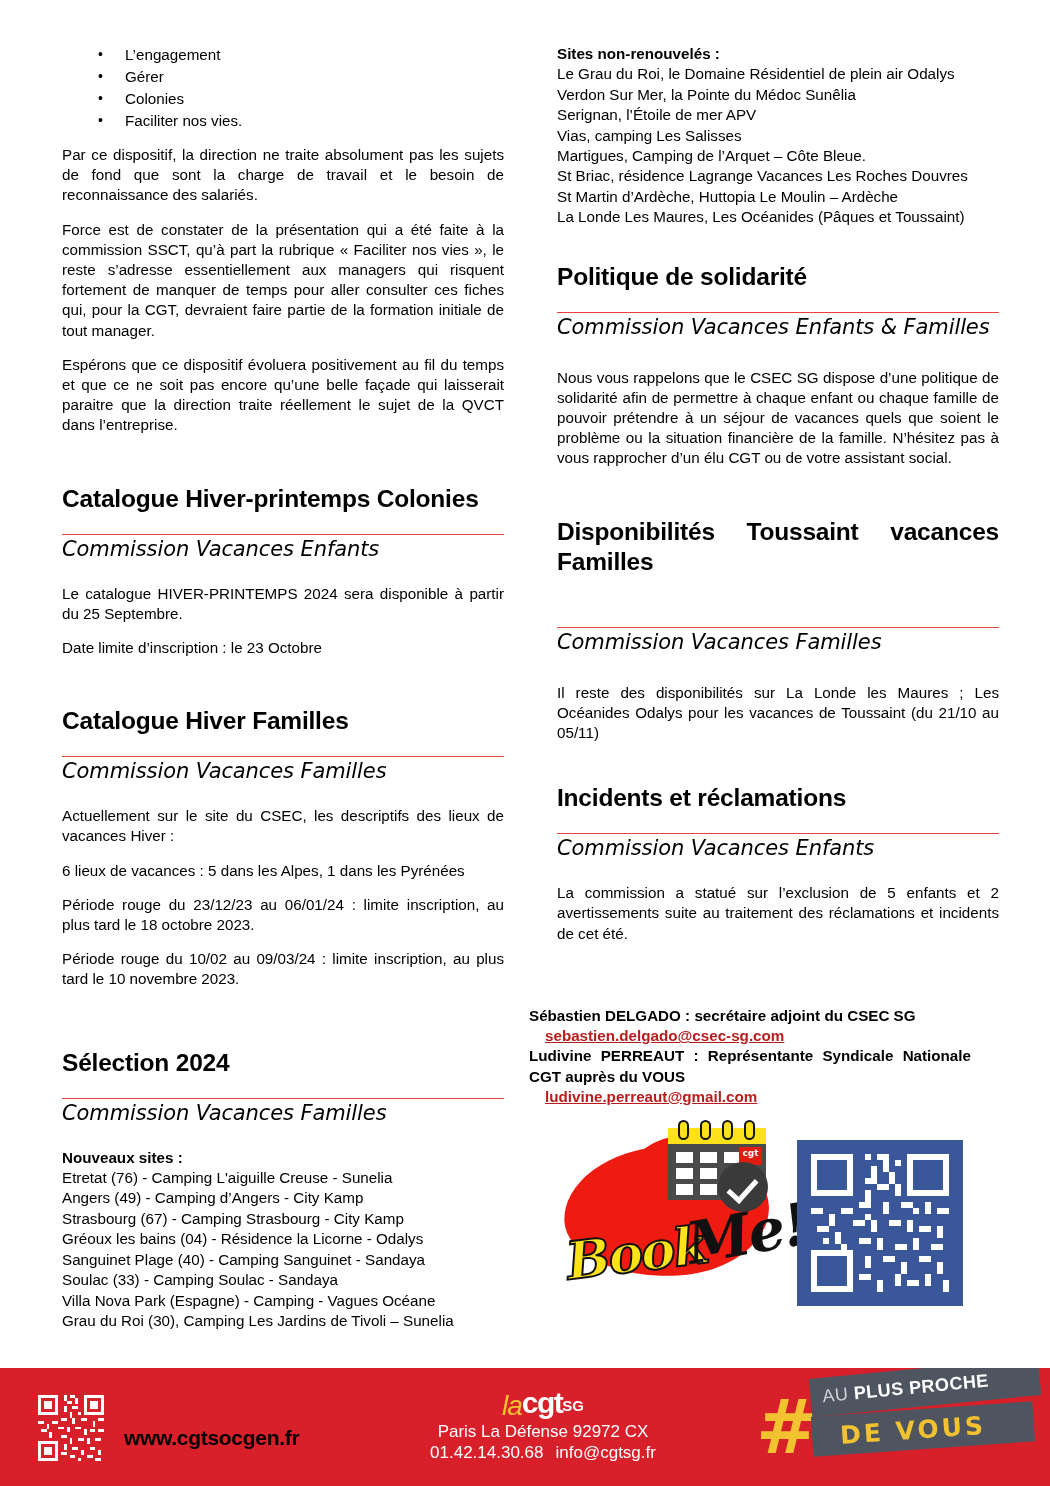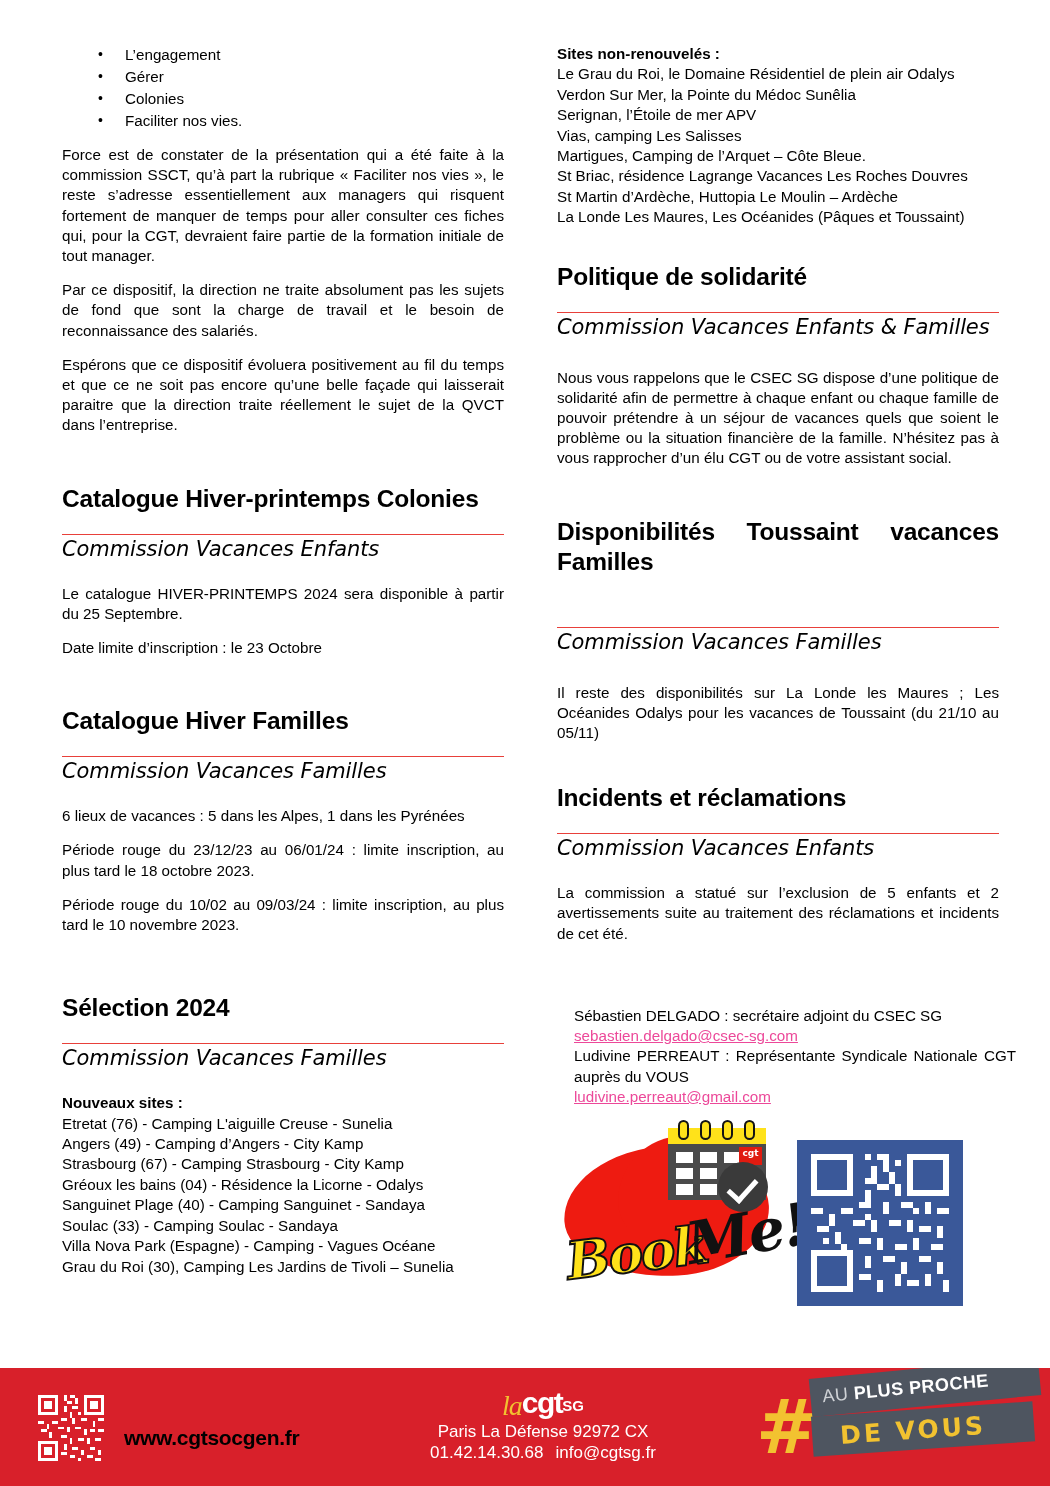--- a/index.html
+++ b/index.html
@@ -86,24 +86,25 @@
 
   .list-lines {
     font-size: 15.2px;
     line-height: 20.4px;
   }
   .list-lines .ln { white-space: nowrap; }
   .list-lines .ln.wrap { white-space: normal; text-align: justify; }
   .bold { font-weight: bold; }
 
   a.mail, .mail {
-    color: #ec4899;
+    color: #b91c1c;
     text-decoration: underline;
     font-size: 15.2px;
     line-height: 20.2px;
+    margin-left: 16px;
   }
   .sp14 { height: 14px; }
   .sp20 { height: 20px; }
   .sp26 { height: 26px; }
   .sp34 { height: 34px; }
   .sp44 { height: 44px; }
 
   
   .bookme {
     position: absolute;
@@ -255,21 +256,21 @@
     width: 290px;
     text-align: center;
     color: #ffffff;
   }
   .fc-logo {
     height: 34px;
     position: relative;
     margin-bottom: 1px;
   }
   .fc-la {
-    font-family: Liberation Serif, serif;
+    font-family: Liberation Sans, sans-serif;
     font-style: italic;
     font-size: 28px;
     color: #F2C230;
     letter-spacing: -1px;
     vertical-align: -2px;
   }
   .fc-cgt {
     font-size: 30px;
     font-weight: bold;
     color: #ffffff;
@@ -350,41 +351,42 @@
 
   <div class="col col-left">
 
     <ul class="bullets">
       <li>L’engagement</li>
       <li>Gérer</li>
       <li>Colonies</li>
       <li>Faciliter nos vies.</li>
     </ul>
 
+    <p class="body">Par ce dispositif, la direction ne traite absolument pas les sujets de fond que sont la charge de travail et le besoin de reconnaissance des salariés.</p>
     <p class="body">Force est de constater de la présentation qui a été faite à la commission SSCT, qu’à part la rubrique « Faciliter nos vies », le reste s’adresse essentiellement aux managers qui risquent fortement de manquer de temps pour aller consulter ces fiches qui, pour la CGT, devraient faire partie de la formation initiale de tout manager.</p>
-    <p class="body">Par ce dispositif, la direction ne traite absolument pas les sujets de fond que sont la charge de travail et le besoin de reconnaissance des salariés.</p>
     <p class="body">Espérons que ce dispositif évoluera positivement au fil du temps et que ce ne soit pas encore qu’une belle façade qui laisserait paraitre que la direction traite réellement le sujet de la QVCT dans l’entreprise.</p>
 
     <div class="sp34"></div>
 
     <div class="sec-block">
       <h2 class="sec">Catalogue Hiver-printemps Colonies</h2>
       <div class="subsec">Commission Vacances Enfants</div>
     </div>
     <div class="sp14"></div>
     <p class="body">Le catalogue HIVER-PRINTEMPS 2024 sera disponible à partir du 25 Septembre.</p>
     <p class="body nojust">Date limite d’inscription : le 23 Octobre</p>
 
     <div class="sp34"></div>
 
     <div class="sec-block">
       <h2 class="sec">Catalogue Hiver Familles</h2>
       <div class="subsec">Commission Vacances Familles</div>
     </div>
     <div class="sp14"></div>
+    <p class="body">Actuellement sur le site du CSEC, les descriptifs des lieux de vacances Hiver :</p>
     <p class="body">6 lieux de vacances : 5 dans les Alpes, 1 dans les Pyrénées</p>
     <p class="body">Période rouge du 23/12/23 au 06/01/24 : limite inscription, au plus tard le 18 octobre 2023.</p>
     <p class="body">Période rouge du 10/02 au 09/03/24 : limite inscription, au plus tard le 10 novembre 2023.</p>
 
     <div class="sp44"></div>
 
     <div class="sec-block">
       <h2 class="sec">Sélection 2024</h2>
       <div class="subsec">Commission Vacances Familles</div>
     </div>
@@ -437,21 +439,21 @@
     <div class="sp26"></div>
 
     <div class="sec-block">
       <h2 class="sec">Incidents et réclamations</h2>
       <div class="subsec">Commission Vacances Enfants</div>
     </div>
     <div class="sp14"></div>
     <p class="body">La commission a statué sur l’exclusion de 5 enfants et 2 avertissements suite au traitement des réclamations et incidents de cet été.</p>
   </div>
 
-  <div style="position:absolute; left:574px; top:1006px; width:442px;">
+  <div style="position:absolute; left:529px; top:1006px; width:442px;font-weight:bold;">
     <div class="body nojust" style="margin:0;">Sébastien DELGADO : secrétaire adjoint du CSEC SG</div>
     <a class="mail" href="#">sebastien.delgado@csec-sg.com</a>
     <div class="body" style="margin:0;">Ludivine PERREAUT : Représentante Syndicale Nationale CGT auprès du VOUS</div>
     <a class="mail" href="#">ludivine.perreaut@gmail.com</a>
   </div>
 
   <div class="bookme">
     <div class="bm-blob"></div>
     <div class="bm-blob2"></div>
 

